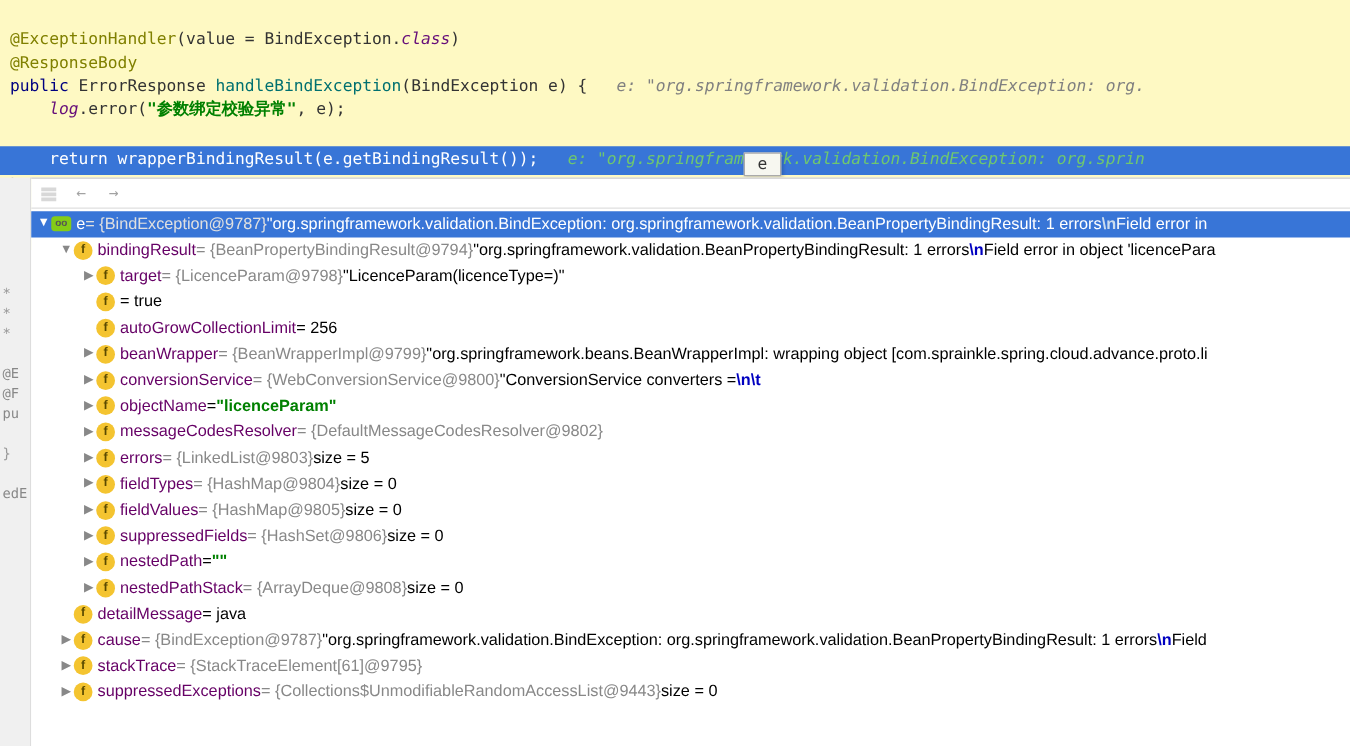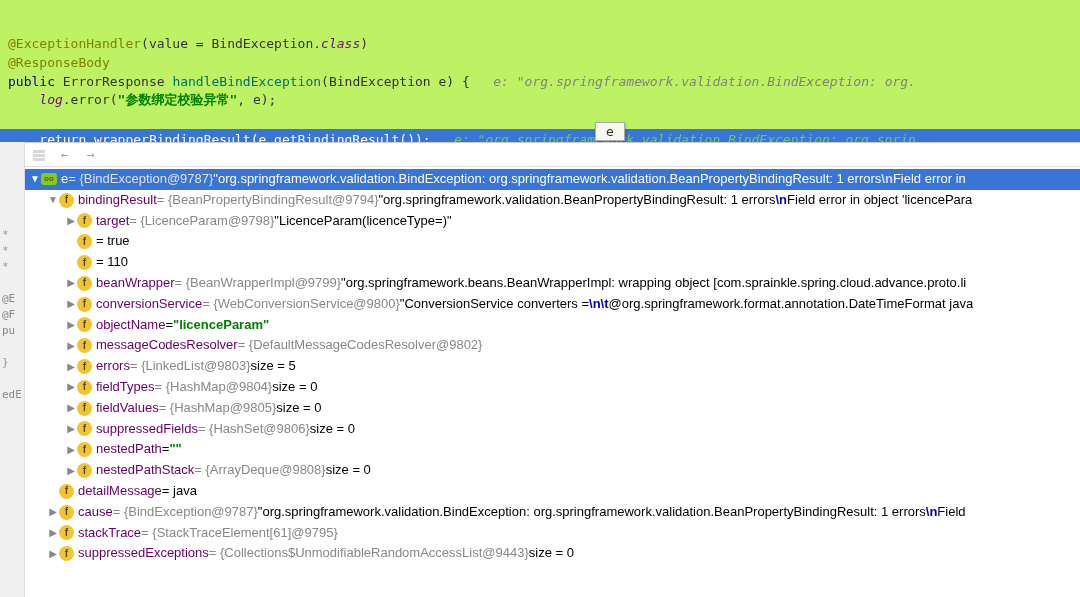--- a/index.html
+++ b/index.html
@@ -6,22 +6,22 @@
     body {
       font-family: "Menlo", "Monaco", "Consolas", monospace;
       font-size: 13px;
       background: #fff;
       color: #333;
       overflow: hidden;
       width: 1080px;
       height: 597px;
     }
     .code-area {
-      background: #bef264;
-      padding: 16px 8px;
+      background: #fef9c3;
+      padding: 4px 8px;
       line-height: 1.45;
       white-space: pre;
     }
     .annotation { color: #808000; }
     .keyword { color: #000080; font-weight: normal; }
     .method-decl { color: #007070; }
     .string { color: #008000; font-weight: bold; }
     .field { color: #660e7a; font-style: italic; }
     .comment { color: #808080; font-style: italic; }
     .highlighted-line {
@@ -205,41 +205,41 @@
       <span class="indent" style="width:36px"></span>
         <span class="no-exp"></span>
       <span class="icon-circle icon-f">f</span>
       <span class="var-val"> = true</span>
     </div>
 
     <div class="tree-row">
       <span class="indent" style="width:36px"></span>
         <span class="no-exp"></span>
       <span class="icon-circle icon-f">f</span>
-      <span class="var-val"> = 110</span>
+      <span class="var-name">autoGrowCollectionLimit</span>
+      <span class="var-val"> = 256</span>
     </div>
 
     <div class="tree-row">
       <span class="indent" style="width:36px"></span>
       <span class="expander">▶</span>
       <span class="icon-circle icon-f">f</span>
       <span class="var-name">beanWrapper</span>
       <span class="var-type"> = {BeanWrapperImpl@9799} </span>
       <span class="var-val">"org.springframework.beans.BeanWrapperImpl: wrapping object [com.sprainkle.spring.cloud.advance.proto.li</span>
     </div>
 
     <div class="tree-row">
       <span class="indent" style="width:36px"></span>
       <span class="expander">▶</span>
       <span class="icon-circle icon-f">f</span>
       <span class="var-name">conversionService</span>
       <span class="var-type"> = {WebConversionService@9800} </span>
       <span class="var-val">"ConversionService converters =</span>
         <span class="var-esc">\n\t</span>
-        <span class="var-val">@org.springframework.format.annotation.DateTimeFormat java</span>
     </div>
 
     <div class="tree-row">
       <span class="indent" style="width:36px"></span>
       <span class="expander">▶</span>
       <span class="icon-circle icon-f">f</span>
       <span class="var-name">objectName</span>
       <span class="var-val"> = </span>
       <span class="var-green">"licenceParam"</span>
     </div>

